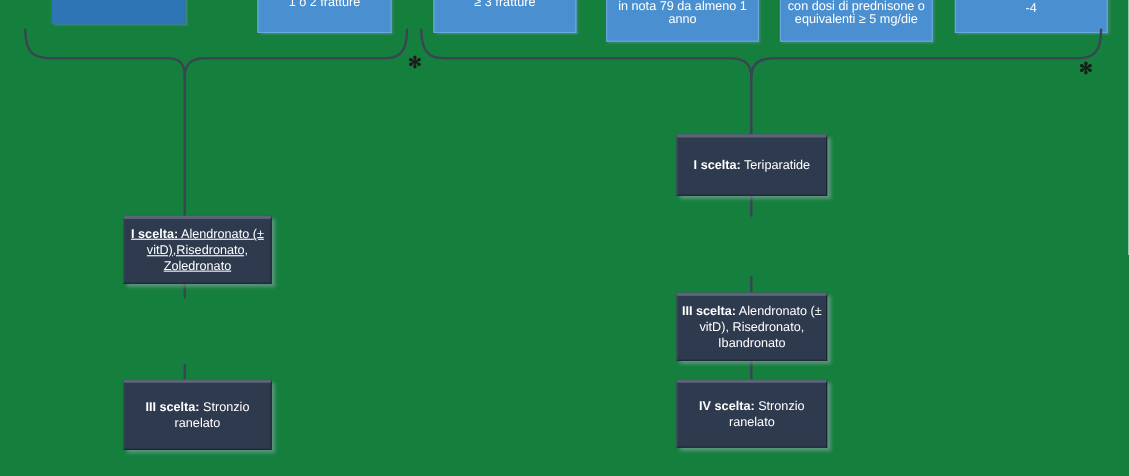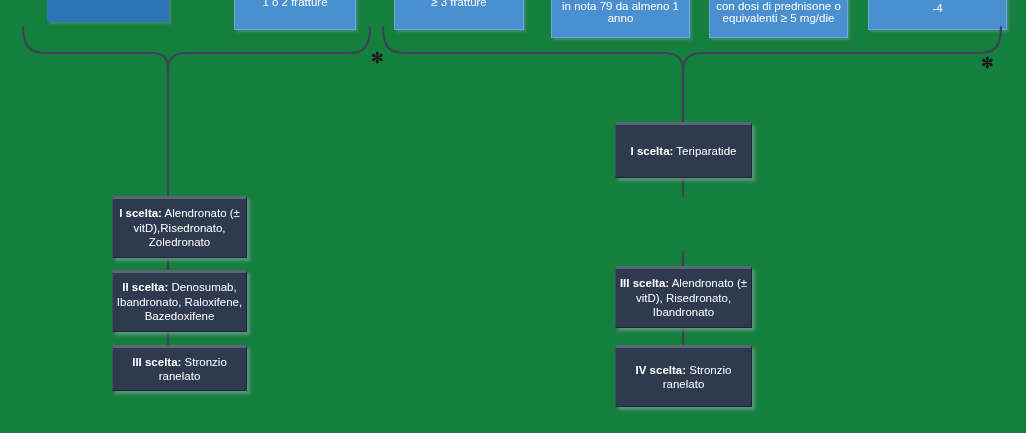--- a/index.html
+++ b/index.html
@@ -129,33 +129,28 @@
 
       <path d="M 683,178 L 683,196"></path>
       <path d="M 683,252 L 683,266"></path>
       <path d="M 683,328 L 683,345"></path>
     </g>
   </svg>
 
   <div class="asterisk" style="left:371px; top:50px;">✻</div>
   <div class="asterisk" style="left:981px; top:55px;">✻</div>
 
-  <div class="tx-box" style="left:112px; top:196px; width:135px; height:62px;">
+  <div class="tx-box" style="left:112px; top:196px; width:135px; height:62px;text-decoration:underline;">
     <span class="txt">
       <b>I scelta:</b><span> Alendronato (± vitD),Risedronato, Zoledronato</span>
     </span>
   </div>
 
-  <div class="tx-box" style="left:112px; top:270px; width:135px; height:62px;">
-    <span class="txt">
-      <b>II scelta:</b><span> Denosumab, Ibandronato, Raloxifene, Bazedoxifene</span>
-    </span>
-  </div>
 
-  <div class="tx-box" style="left:112px; top:345px; width:135px; height:46px;">
+  <div class="tx-box" style="left:112px; top:345px; width:135px; height:64px;">
     <span class="txt">
       <b>III scelta:</b><span> Stronzio ranelato</span>
     </span>
   </div>
 
   <div class="tx-box" style="left:615px; top:122px; width:137px; height:56px;">
     <span class="txt">
       <b>I scelta:</b><span> Teriparatide</span>
     </span>
   </div>

